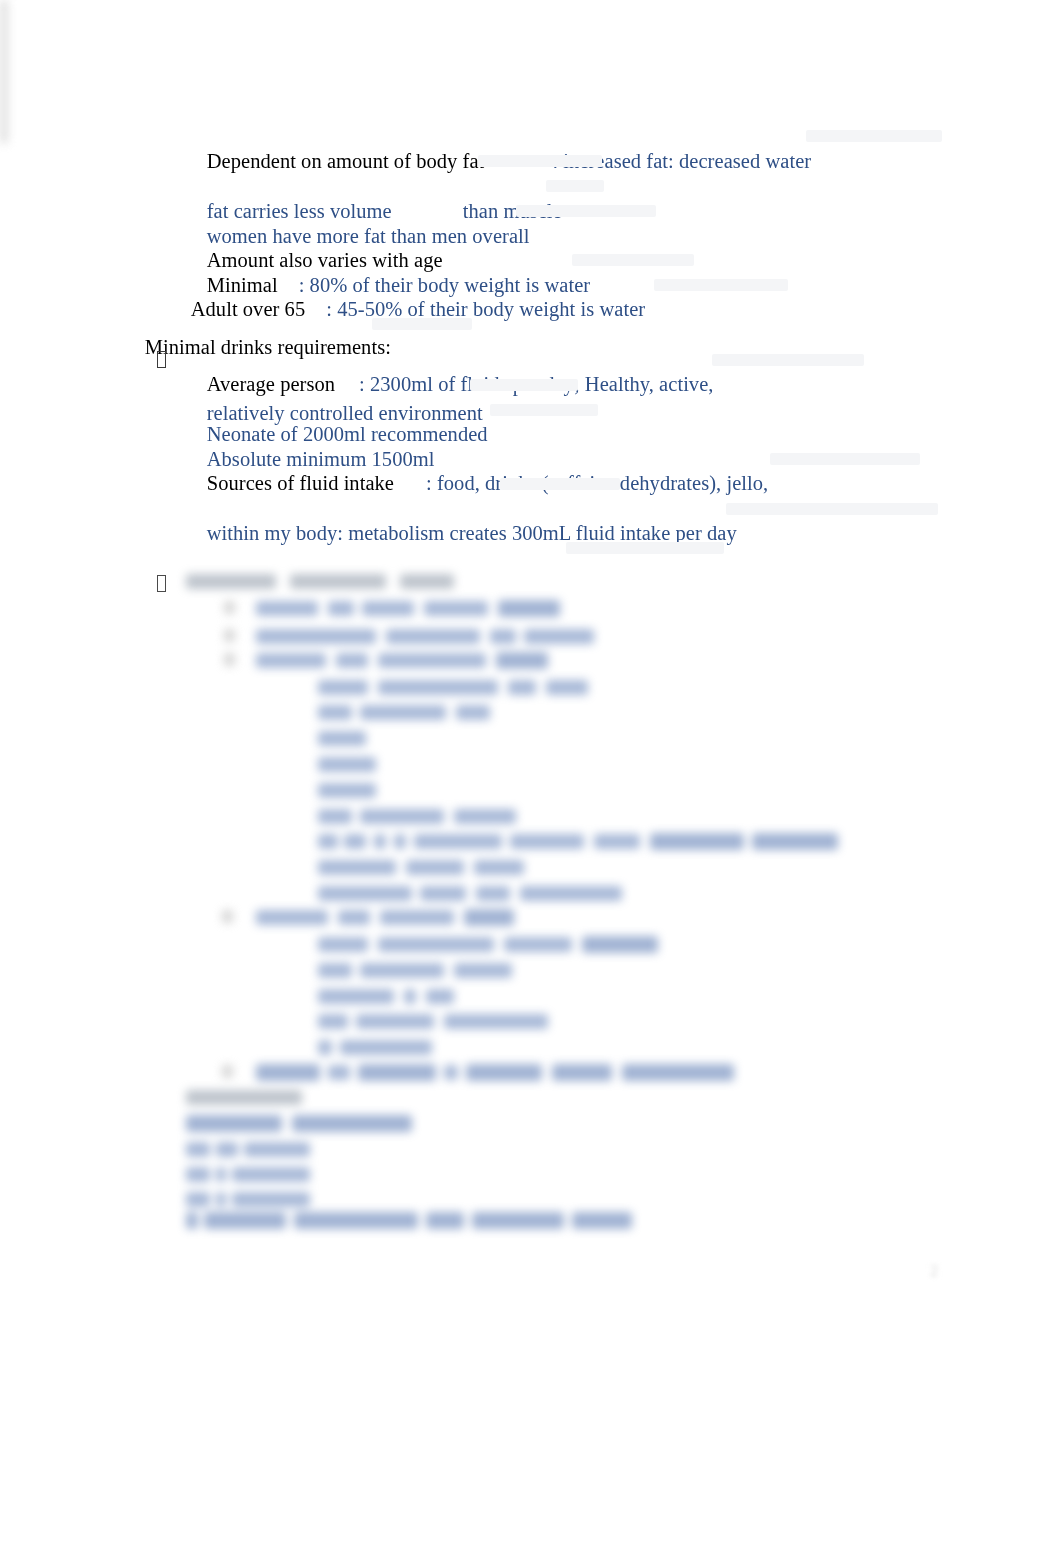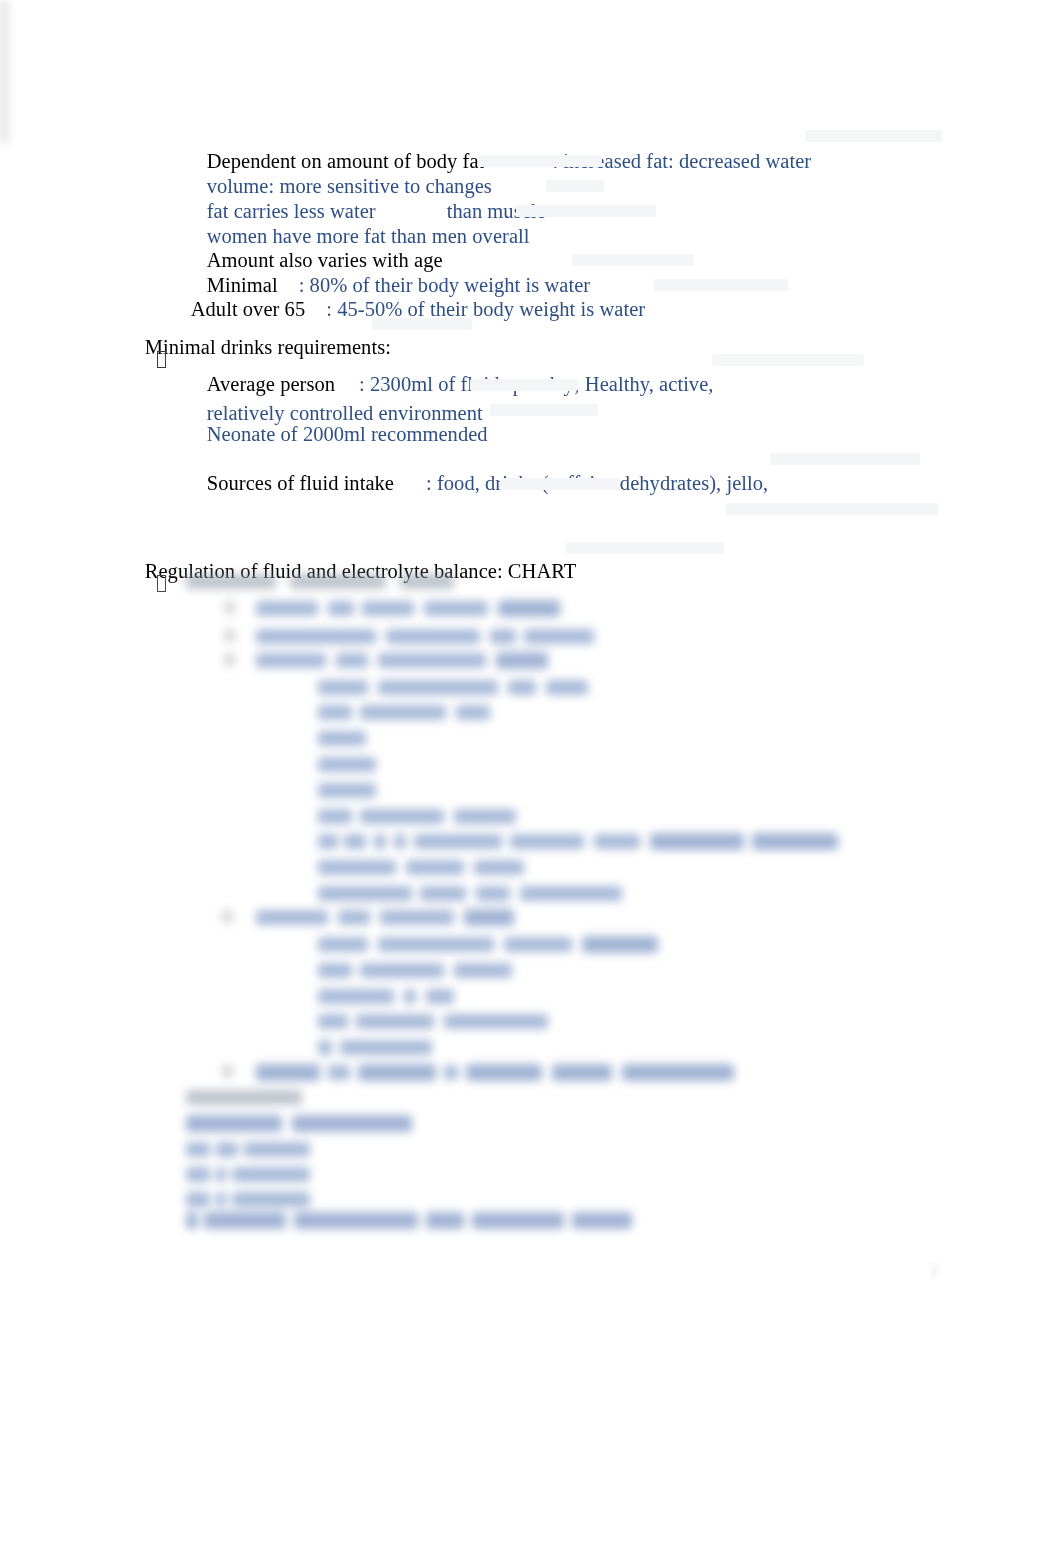--- a/index.html
+++ b/index.html
@@ -103,26 +103,23 @@
 </style>
 </head>
 <body>
 
 <div class="page">
 
   <div class="block blk-black" style="left:186px; top:124px;">
     <span>Dependent on amount of body fat</span><span class="tab" style="width:68px;"></span><span class="blue">: increased fat: decreased water</span>
   </div>
 
-  <div class="block blue" style="left:186px; top:149px;">
-    <span>volume: more sensitive to changes</span>
-  </div>
 
   <div class="block blue" style="left:186px; top:174px;">
-    <span>fat carries less water</span><span class="tab" style="width:71px;"></span><span>than muscle</span>
+    <span>fat carries less volume</span><span class="tab" style="width:71px;"></span><span>than muscle</span>
   </div>
 
   <div class="block black" style="left:186px; top:223px;">
     <span>Amount also varies with age</span>
   </div>
 
   <div class="block blue" style="left:186px; top:199px;">
     <span>women have more fat than men overall</span>
   </div>
 
@@ -153,37 +150,40 @@
   </div>
 
   <div class="block blue" style="left:186px; top:376px;">
     <span>relatively controlled environment</span>
   </div>
 
   <div class="block blue" style="left:186px; top:397px;">
     <span>Neonate of 2000ml recommended</span>
   </div>
 
+  <div class="block blue" style="left:186px; top:422px;">
+    <span>Absolute minimum 1500ml</span>
+  </div>
 
   <div class="block black" style="left:186px; top:446px;">
     <span>Sources of fluid intake</span><span class="tab" style="width:32px;"></span><span class="blue">: food, drinks (caffeine dehydrates), jello,</span>
   </div>
 
 
+  <div class="block blue" style="left:186px; top:496px;">
+    <span>within my body: metabolism creates 300mL fluid intake per day</span>
+  </div>
 
   <div class="ghost" style="left:712px; top:354px; width:152px; height:12px;"></div>
   <div class="ghost" style="left:470px; top:379px; width:108px; height:12px;"></div>
   <div class="ghost" style="left:490px; top:404px; width:108px; height:12px;"></div>
   <div class="ghost" style="left:770px; top:453px; width:150px; height:12px;"></div>
   <div class="ghost" style="left:500px; top:478px; width:120px; height:12px;"></div>
   <div class="ghost" style="left:726px; top:503px; width:212px; height:12px;"></div>
 
-  <div class="block black" style="left:124px; top:534px;">
-    <span>Regulation of fluid and electrolyte balance: CHART</span>
-  </div>
   <div class="ghost" style="left:566px; top:542px; width:158px; height:12px;"></div>
 
   <div class="tofu-blur" style="left:157px; top:575px;"></div>
 
   <div class="blur-wrap" style="left:0px; top:0px; width:1062px; height:1260px;">
 
     <div class="bl bl-dark" style="left:186px; top:574px; width:90px;"></div>
     <div class="bl bl-dark" style="left:290px; top:574px; width:96px;"></div>
     <div class="bl bl-dark" style="left:400px; top:574px; width:54px;"></div>
 

